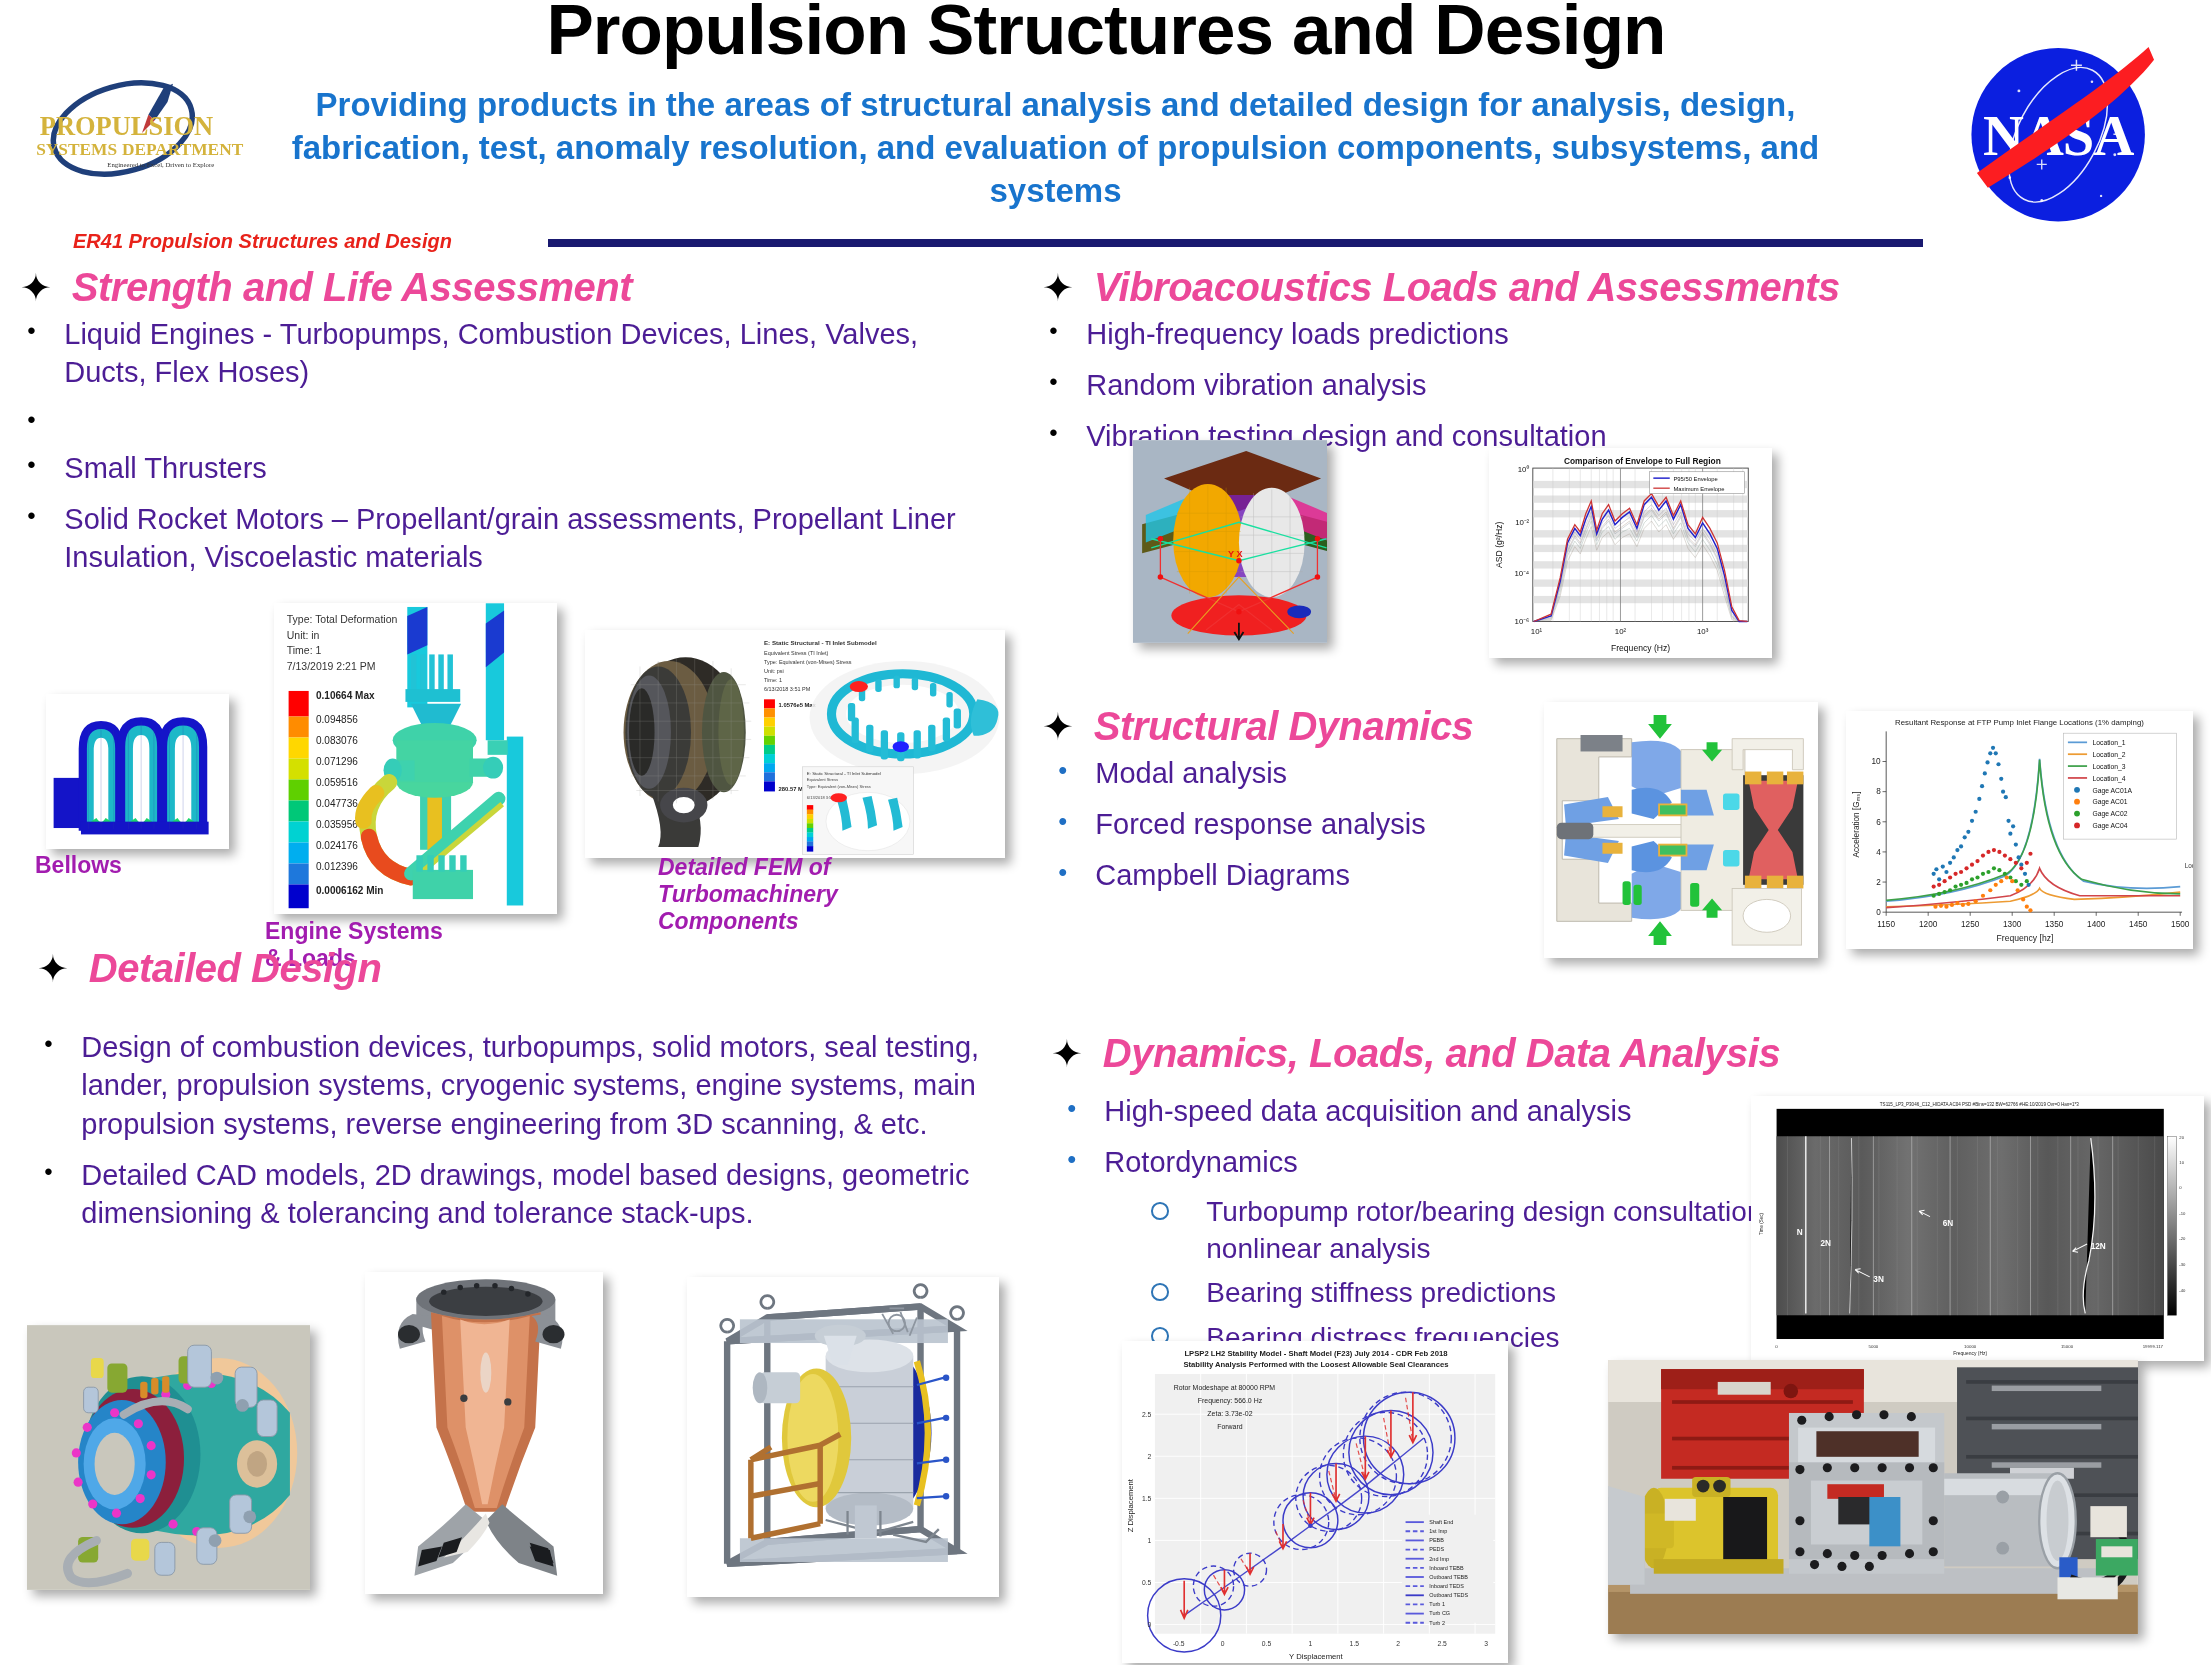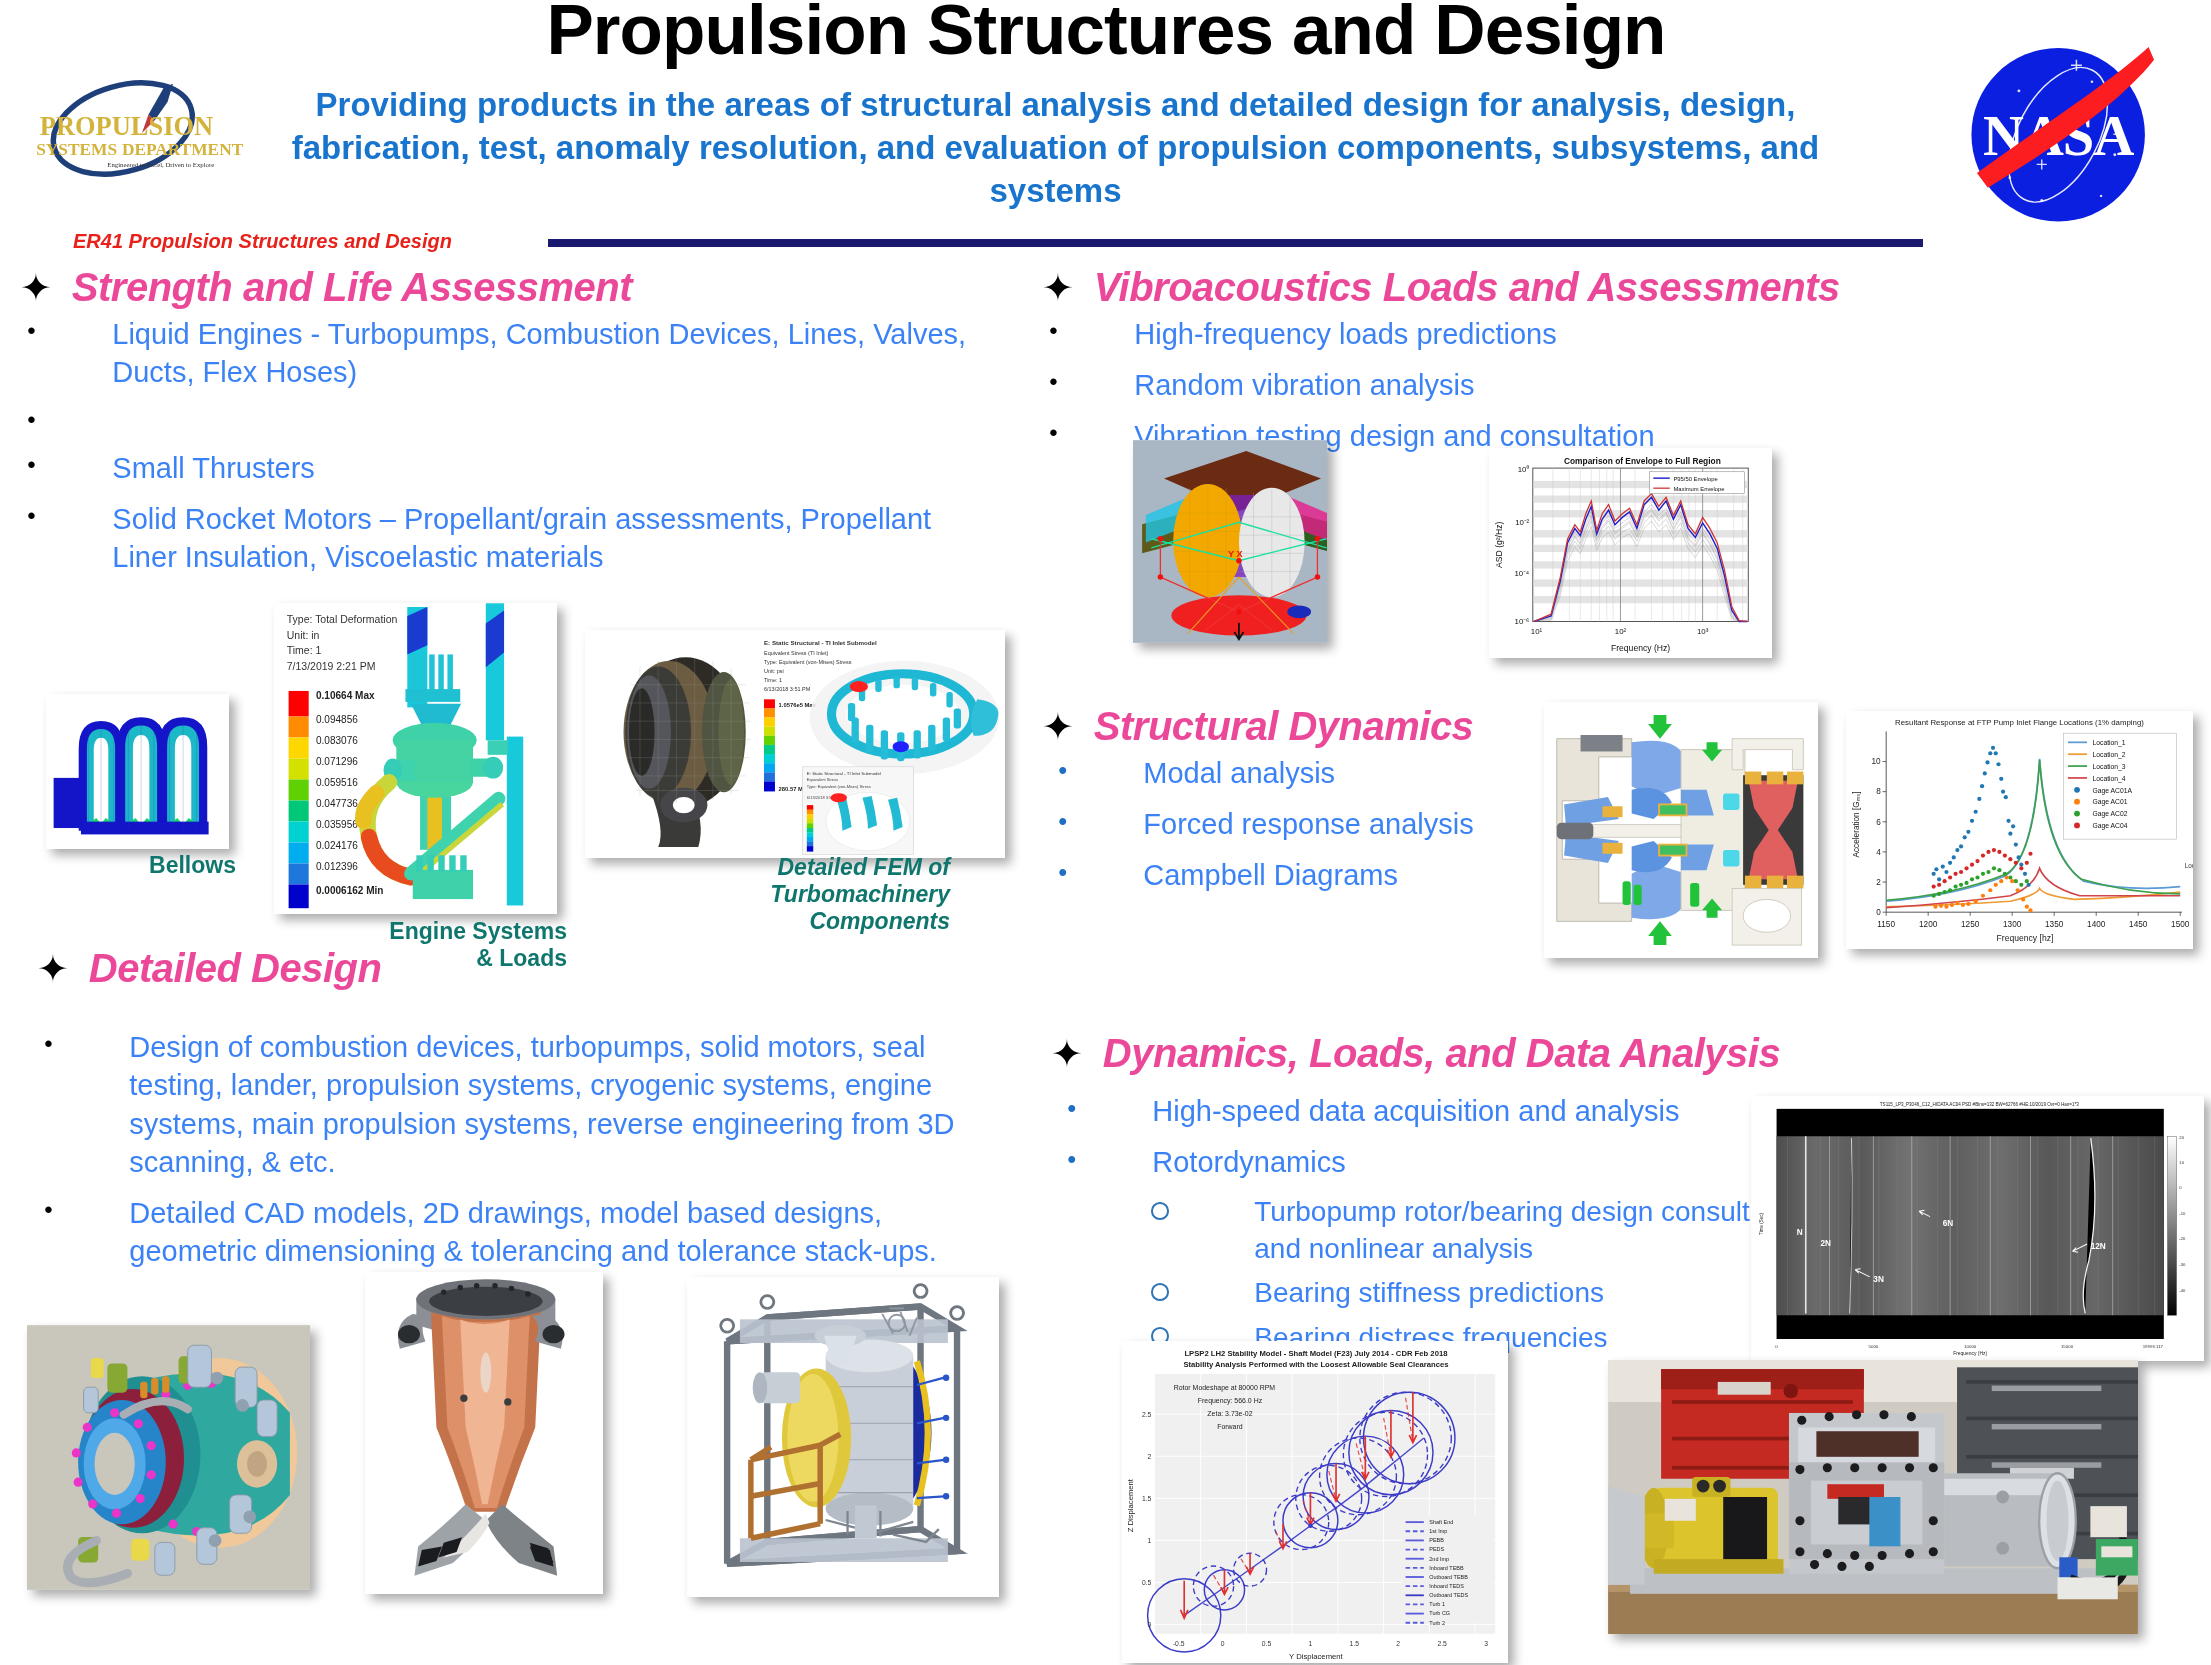--- a/index.html
+++ b/index.html
@@ -24,29 +24,29 @@
   
   .sec-head{position:absolute;display:flex;align-items:center;gap:20px;white-space:nowrap;}
   .sec-head .dia{font-size:38px;line-height:1;color:#000;}
   .sec-head .txt{font-size:40px;font-weight:bold;font-style:italic;color:#ec4899;letter-spacing:-0.5px;}
 
   
   .blist{position:absolute;}
   .brow{display:flex;align-items:flex-start;margin-bottom:12.8px;}
   .bdot{width:37px;flex:0 0 37px;text-align:left;font-size:24px;line-height:1.32;color:#000;padding-left:7.3px;}
   .bdot.blue{color:#1F6FC4;font-size:25.6px;}
-  .btxt{font-size:29px;line-height:1.32;color:#3b82f6;margin-left:48px;}
+  .btxt{font-size:29px;line-height:1.32;color:#4c1d95;}
   .brow.sub{margin-left:84px;margin-bottom:7.3px;}
   .brow.sub .bdot{font-size:20px;color:#2E75B6;flex:0 0 55px;padding-top:5.5px;}
   .brow.sub .btxt{font-size:28px;}
   .hollow{display:inline-block;width:13.7px;height:13.7px;border:2.3px solid #2E75B6;border-radius:50%;}
 
   
   .fig{position:absolute;background:#fff;box-shadow:6.4px 6.4px 10px rgba(0,0,0,.33);overflow:hidden;}
-  .cap{position:absolute;text-align:right;font-size:23px;font-weight:bold;color:#0f766e;line-height:1.18;}
+  .cap{position:absolute;text-align:left;font-size:23px;font-weight:bold;color:#a21caf;line-height:1.18;}
 
   
   ::-webkit-scrollbar{display:none;}
 </style>
 </head>
 <body>
 
 <div id="header">
 
   <div id="psd-logo">

